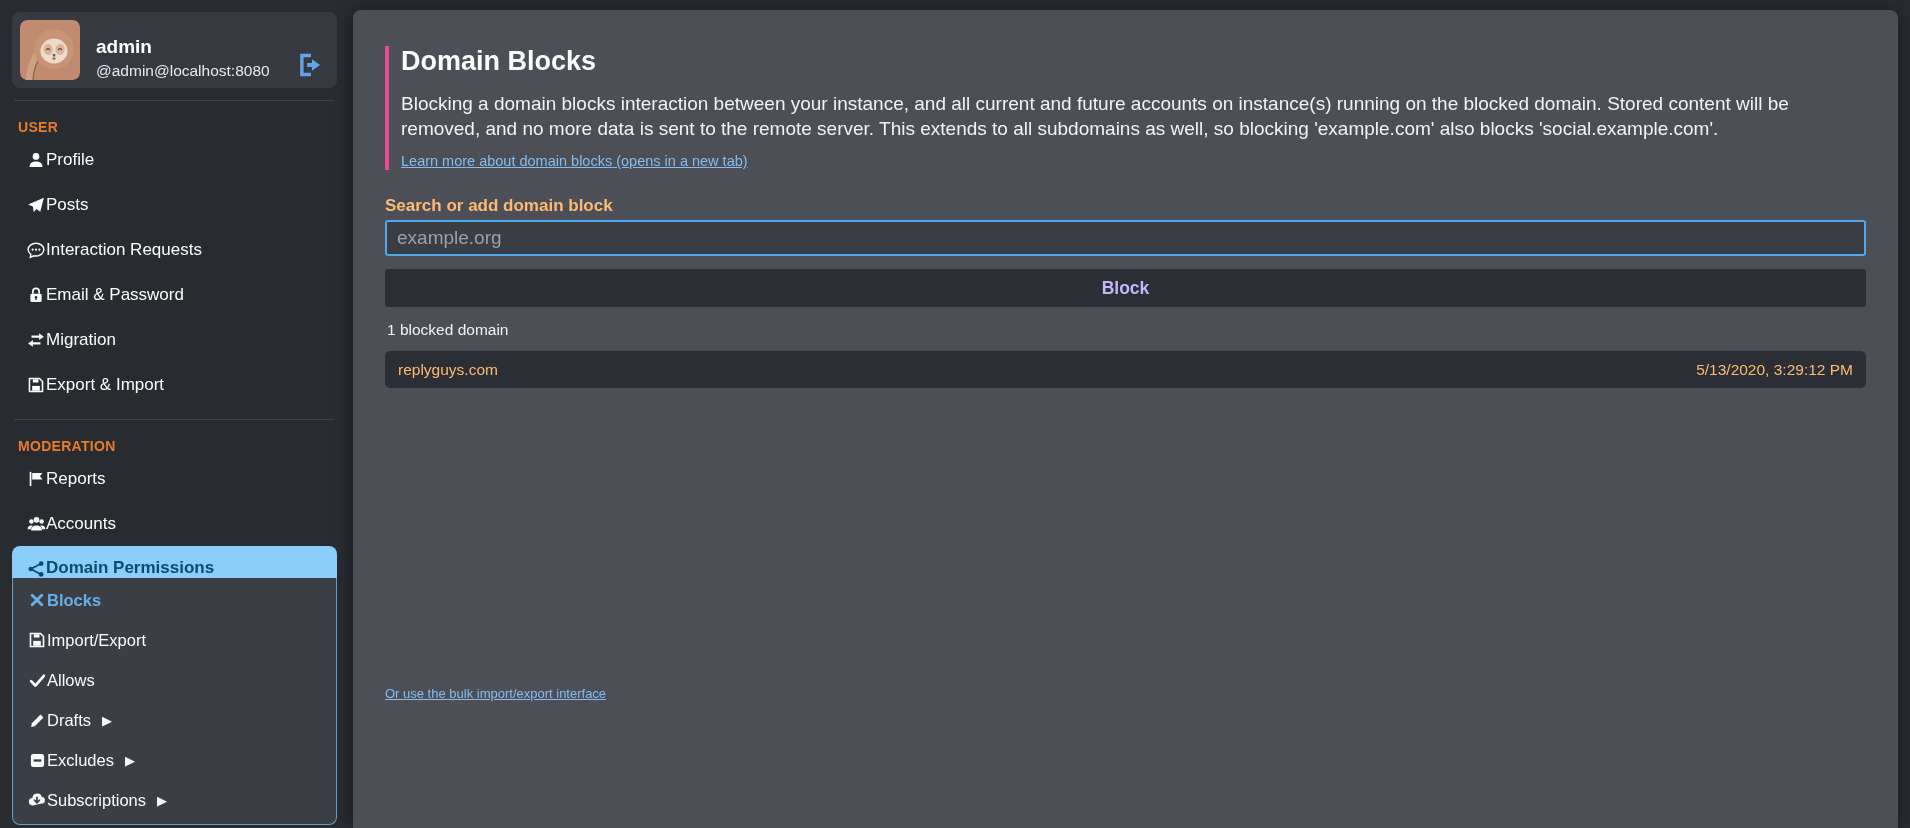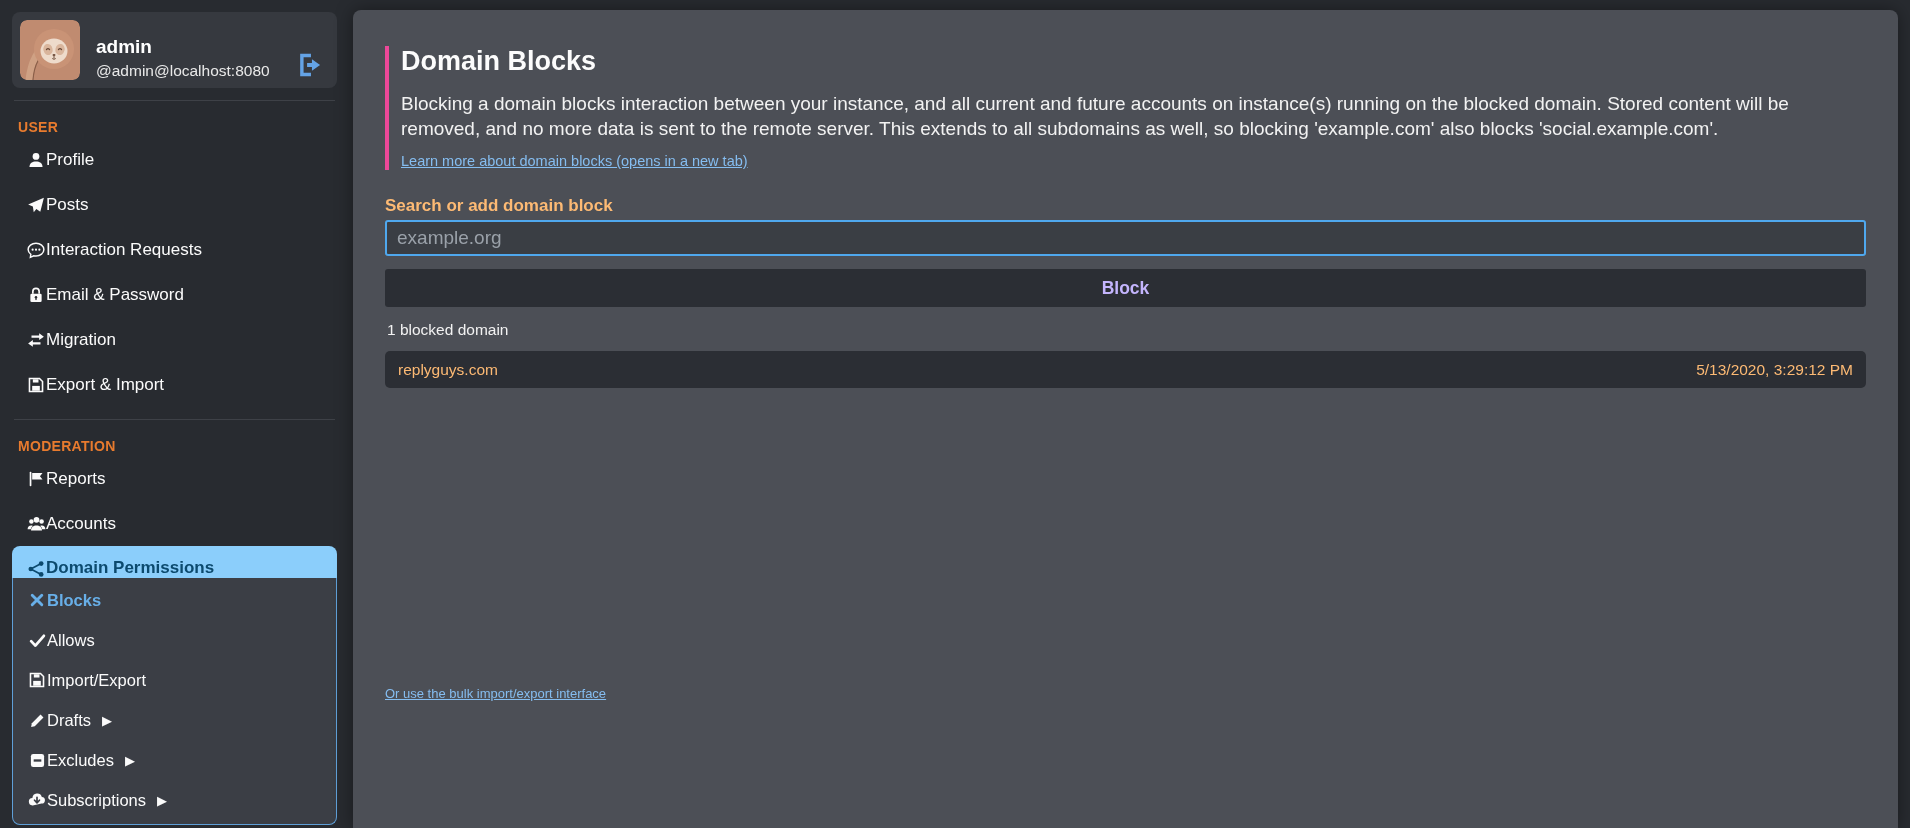--- a/index.html
+++ b/index.html
@@ -217,35 +217,35 @@
       <div class="nav-item sub-active">
         <span class="icn">
           <svg width="16" height="16" viewBox="0 0 16 16">
             <path d="M3.2 3.2 12.8 12.8M12.8 3.2 3.2 12.8" stroke="currentColor" stroke-width="2.9" stroke-linecap="round"></path>
           </svg>
         </span>
         <span>Blocks</span>
       </div>
       <div class="nav-item">
         <span class="icn">
-          <svg width="17" height="17" viewBox="0 0 16 16">
-            <path d="M2 8.6l4 4.2L14 3.6" stroke="currentColor" stroke-width="2.6" fill="none" stroke-linecap="round" stroke-linejoin="round"></path>
-          </svg>
-        </span>
-        <span>Allows</span>
-      </div>
-      <div class="nav-item">
-        <span class="icn">
           <svg width="18" height="18" viewBox="0 0 16 16" fill="currentColor">
             <path d="M2.2 2.2h8.9l2.7 2.7v8.9H2.2z" fill="none" stroke="currentColor" stroke-width="1.4"></path>
             <rect x="4.6" y="8.8" width="6.8" height="4.3"></rect>
               <rect x="5.2" y="2.9" width="5" height="2.9"></rect>
           </svg>
         </span>
         <span>Import/Export</span>
+      </div>
+      <div class="nav-item">
+        <span class="icn">
+          <svg width="17" height="17" viewBox="0 0 16 16">
+            <path d="M2 8.6l4 4.2L14 3.6" stroke="currentColor" stroke-width="2.6" fill="none" stroke-linecap="round" stroke-linejoin="round"></path>
+          </svg>
+        </span>
+        <span>Allows</span>
       </div>
       <div class="nav-item">
         <span class="icn">
           <svg width="17" height="17" viewBox="0 0 16 16" fill="currentColor">
             <path d="M2 14l.7-3.4L10.9 2.4l2.7 2.7-8.2 8.2z"></path>
           </svg>
         </span>
         <span>Drafts</span>
         <span class="caret">▶</span>
       </div>

